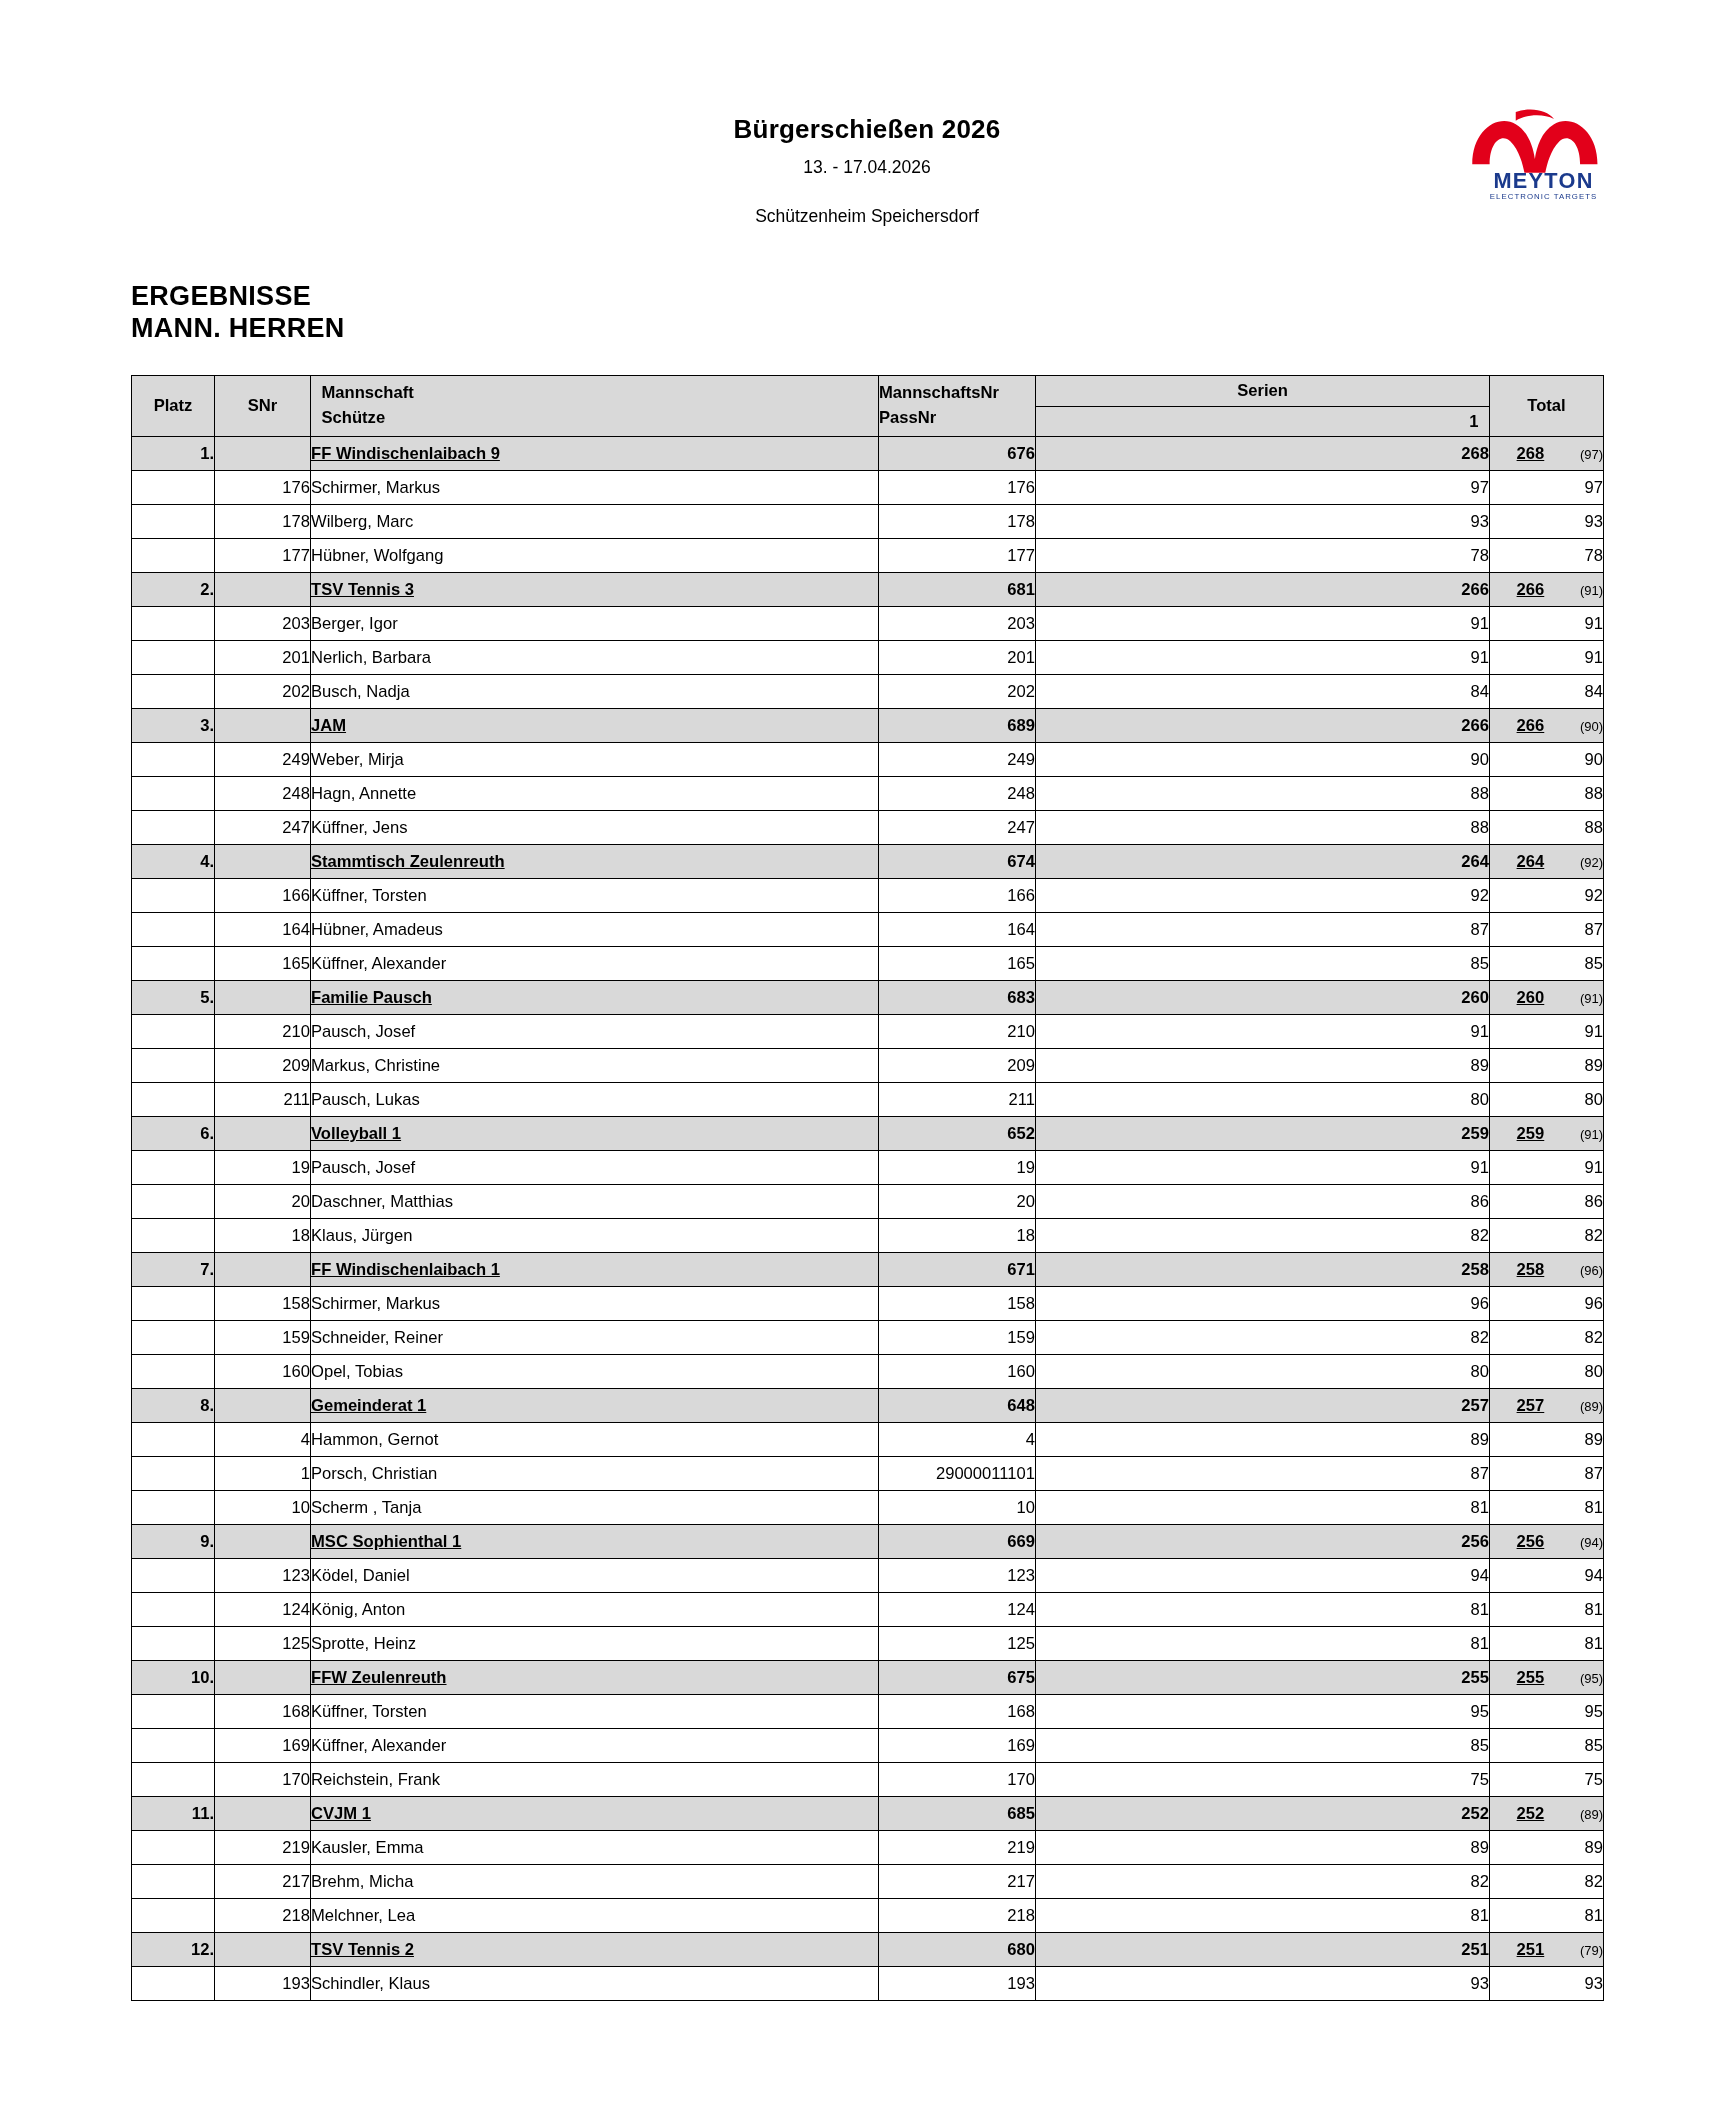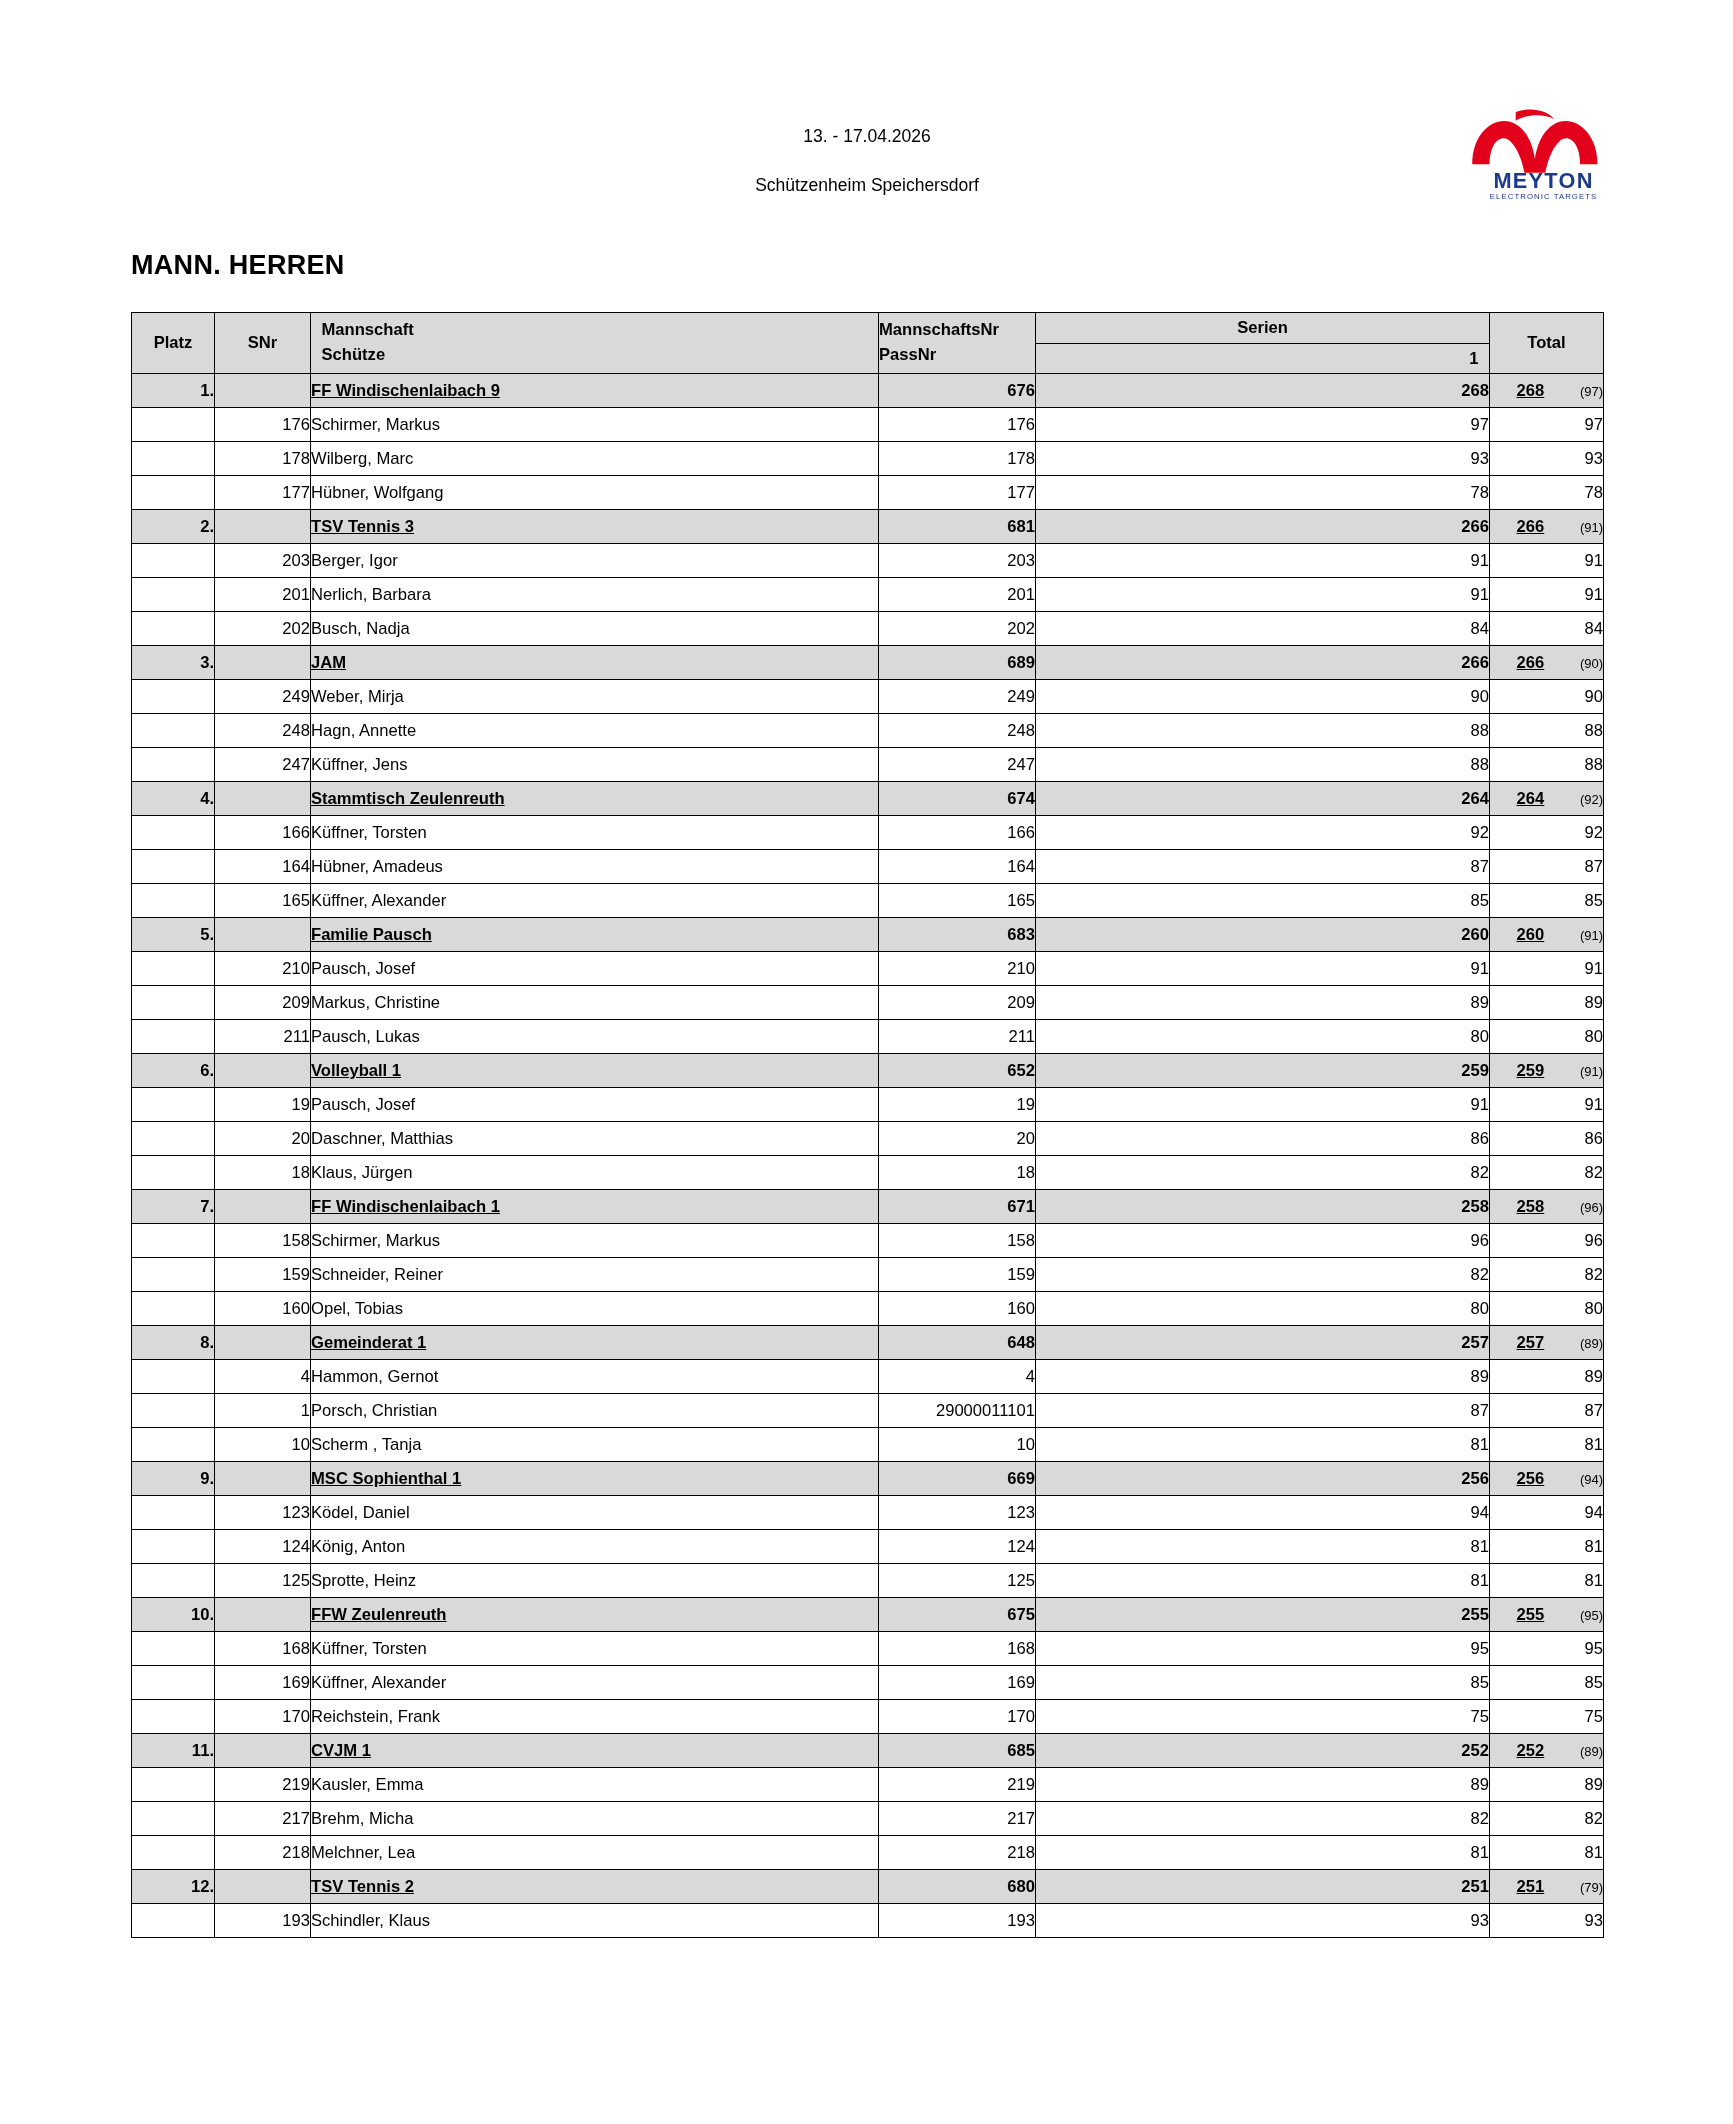--- a/index.html
+++ b/index.html
@@ -136,34 +136,36 @@
   td.total { text-align: right; padding-right: 10.5px; }
   td.total .tval { text-decoration: underline; font-weight: bold; }
   td.total .tsub { font-size: 13px; font-weight: normal; text-decoration: none; margin-left: 32px; }
 </style>
 </head>
 <body>
 
 <div class="page">
 
   <div class="header">
+    <div class="doc-title">Bürgerschießen 2026</div>
     <div class="doc-dates">13. - 17.04.2026</div>
     <div class="doc-location">Schützenheim Speichersdorf</div>
 
     <div class="logo">
       <svg width="162" height="100" viewBox="0 0 185 115" xmlns="http://www.w3.org/2000/svg">
         <path d="M10 68 C10 28, 40 10, 60 22 C74 30, 80 48, 82 62 C84 48, 90 30, 104 22 C124 10, 154 28, 154 68 L134 68 C134 42, 120 32, 110 42 C100 52, 96 68, 94 78 L70 78 C68 68, 64 52, 54 42 C44 32, 30 42, 30 68 Z" fill="#e2001a"></path>
         <path d="M60 8 C78 2, 96 6, 104 16 C92 10, 74 10, 60 18 Z" fill="#e2001a"></path>
         <text x="92" y="96" font-family="Liberation Sans, sans-serif" font-size="25" font-weight="bold" fill="#1b3a8c" text-anchor="middle" letter-spacing="1.5">MEYTON</text>
         <text x="92" y="108" font-family="Liberation Sans, sans-serif" font-size="9" fill="#1b3a8c" text-anchor="middle" letter-spacing="1.2">ELECTRONIC TARGETS</text>
       </svg>
     </div>
   </div>
 
   <div class="section-titles">
+    <div>ERGEBNISSE</div>
     <div>MANN. HERREN</div>
   </div>
 
   <div class="table-wrap">
     <table class="results">
       <colgroup>
         <col class="c-platz">
           <col class="c-snr">
           <col class="c-name">
           <col class="c-mnr">

